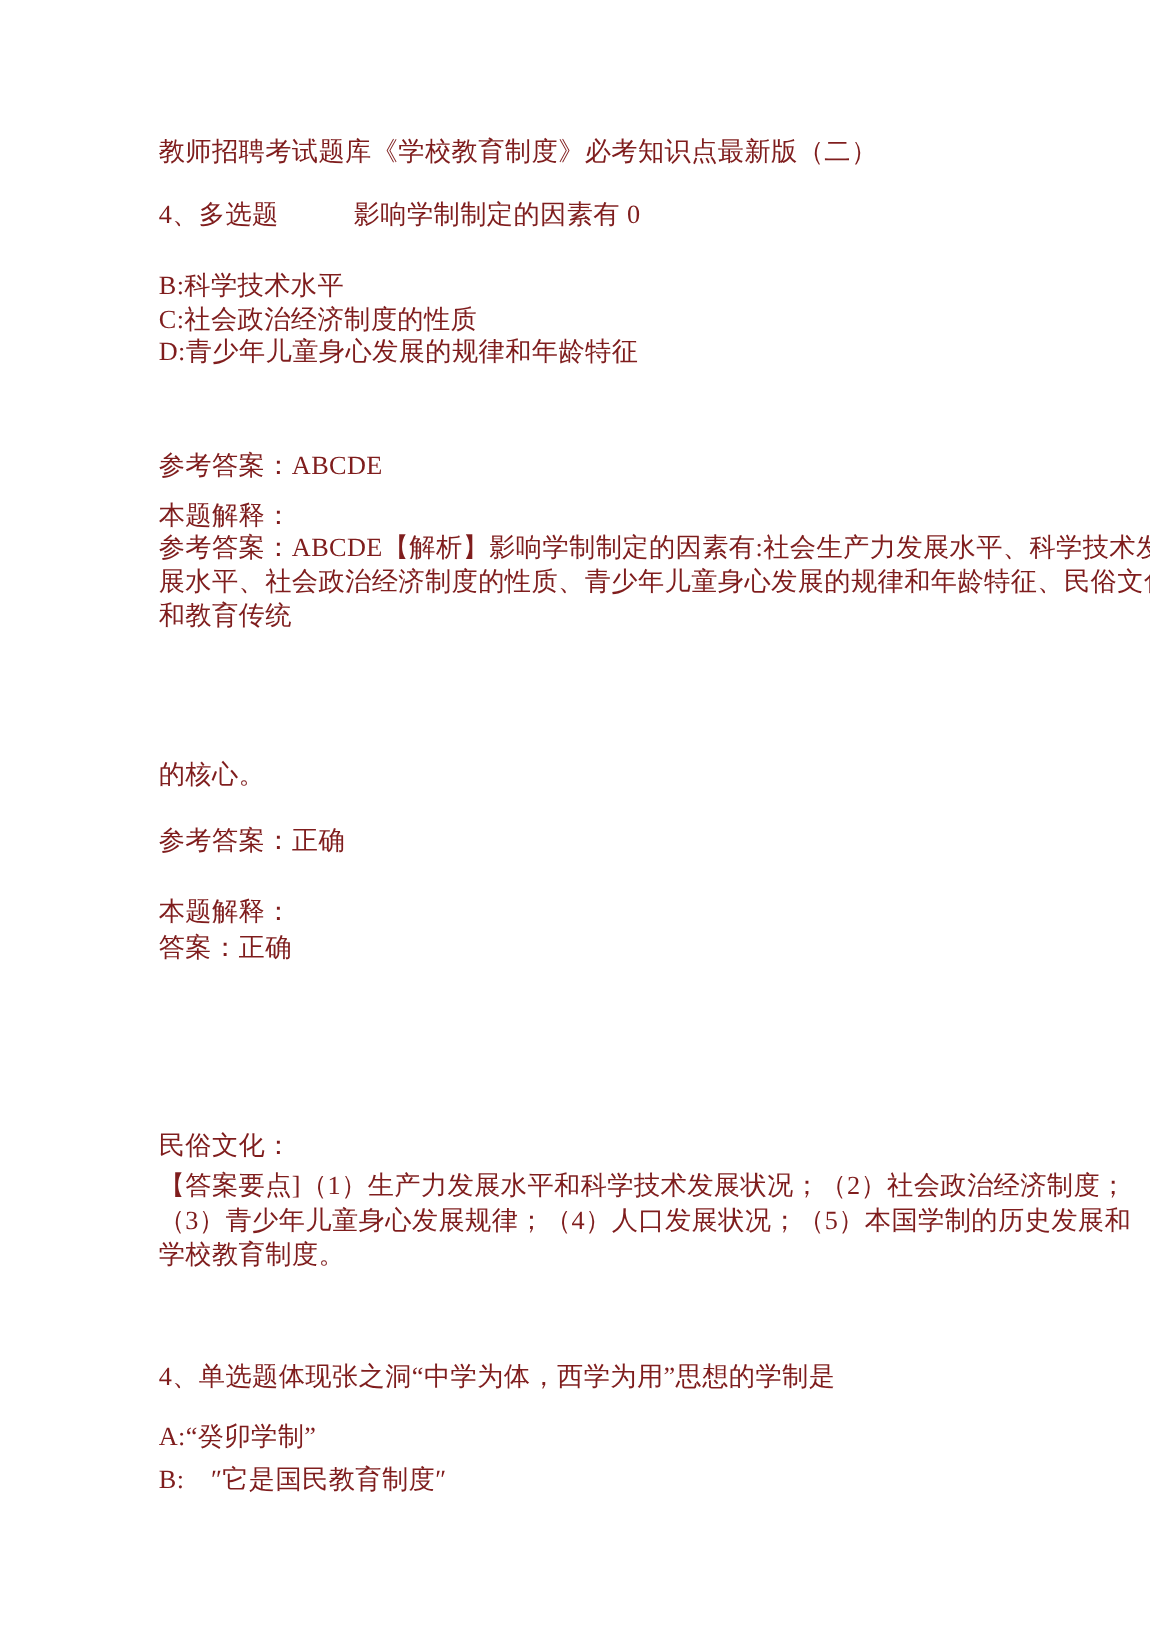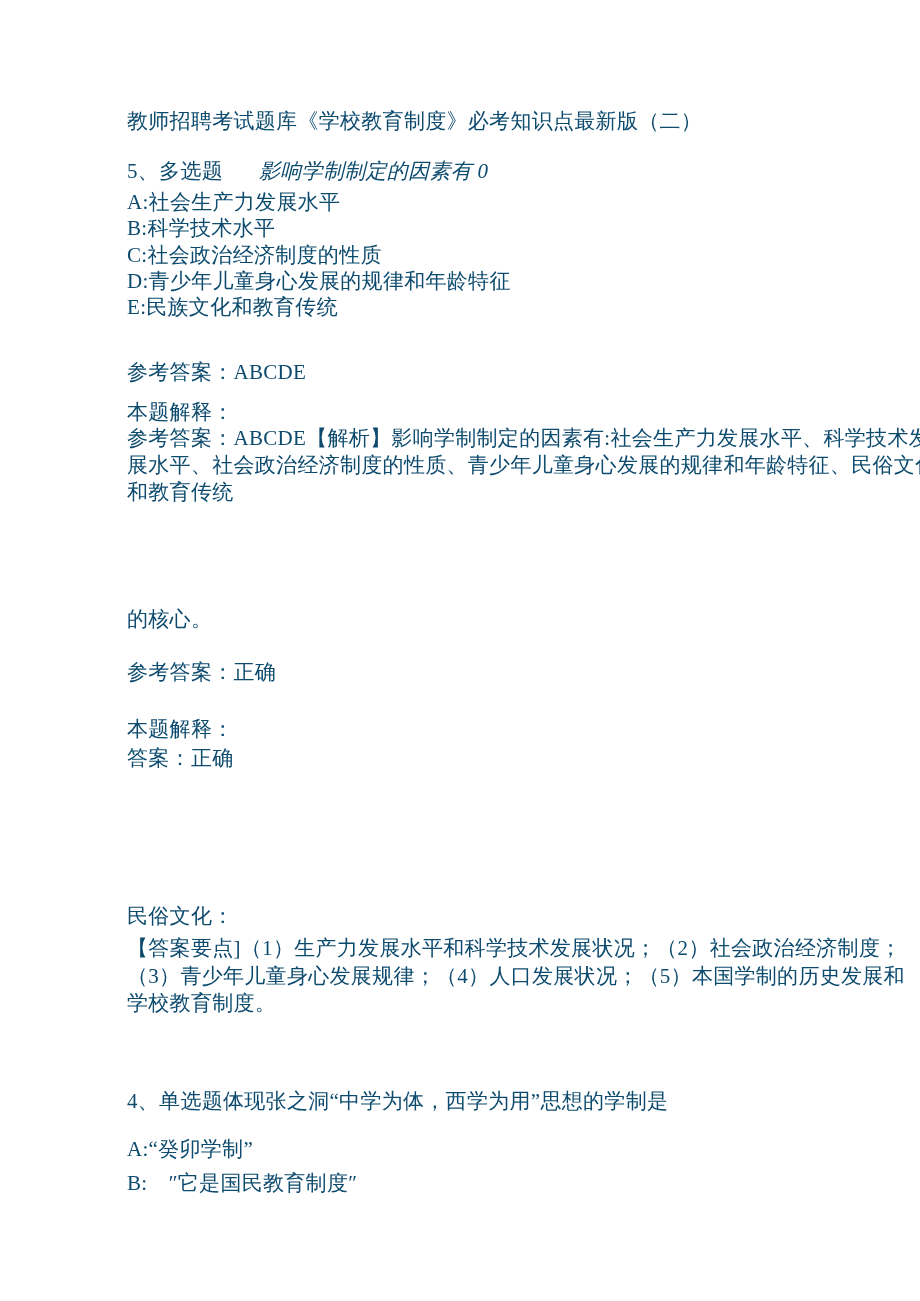--- a/index.html
+++ b/index.html
@@ -13,37 +13,35 @@
     color: #212121;
   }
   .line {
     position: absolute;
     left: 127px;
     font-size: 21px;
     line-height: 25px;
     white-space: nowrap;
     letter-spacing: 0.3px;
   }
-  .stem-after-label { margin-left: 36px; font-style: italic; }
+  .stem-after-label { margin-left: 60px; }
 </style>
 </head>
 <body>
 
-<div class="page" style="background: rgb(255, 255, 255); color: #0c4a6e;">
+<div class="page" style="background: rgb(255, 255, 255); color: #7f1d1d;">
 
   <div class="line" style="top:109px">教师招聘考试题库《学校教育制度》必考知识点最新版（二）</div>
 
   <div class="line" style="top:159px">
-    <span>5、多选题</span><span class="stem-after-label">影响学制制定的因素有 0</span>
+    <span>4、多选题</span><span class="stem-after-label">影响学制制定的因素有 0</span>
   </div>
-  <div class="line" style="top:190px">A:社会生产力发展水平</div>
   <div class="line" style="top:216px">B:科学技术水平</div>
   <div class="line" style="top:243px">C:社会政治经济制度的性质</div>
   <div class="line" style="top:269px">D:青少年儿童身心发展的规律和年龄特征</div>
-  <div class="line" style="top:295px">E:民族文化和教育传统</div>
   <div class="line" style="top:360px">参考答案：ABCDE</div>
   <div class="line" style="top:400px">本题解释：</div>
   <div class="line" style="top:426px">参考答案：ABCDE【解析】影响学制制定的因素有:社会生产力发展水平、科学技术发</div>
   <div class="line" style="top:453px">展水平、社会政治经济制度的性质、青少年儿童身心发展的规律和年龄特征、民俗文化</div>
   <div class="line" style="top:480px">和教育传统</div>
 
   <div class="line" style="top:607px">的核心。</div>
   <div class="line" style="top:660px">参考答案：正确</div>
   <div class="line" style="top:717px">本题解释：</div>
   <div class="line" style="top:746px">答案：正确</div>

